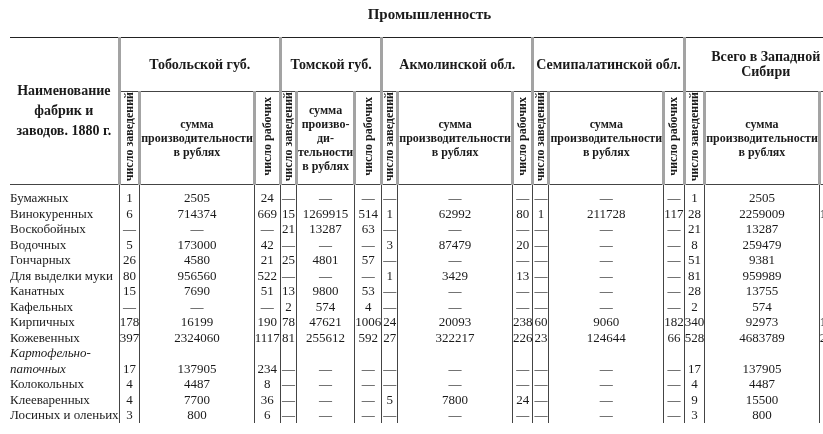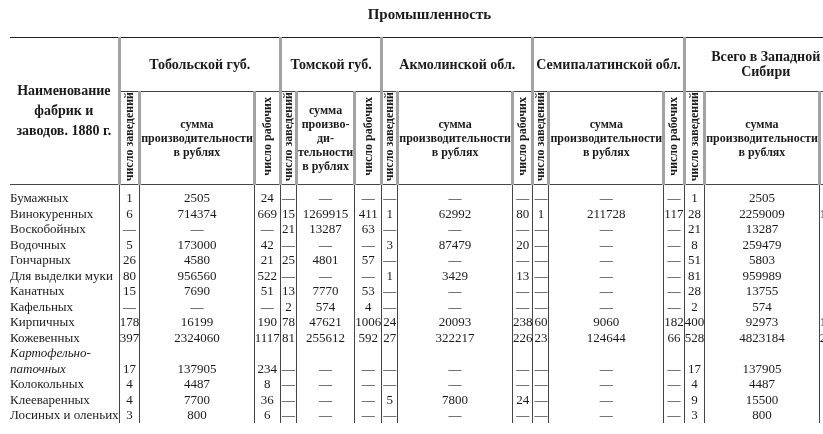--- a/index.html
+++ b/index.html
@@ -90,21 +90,21 @@
         <td>2505</td>
         <td>24</td>
       </tr>
       <tr>
         <td class="name">Винокуренных</td>
         <td>6</td>
         <td>714374</td>
         <td>669</td>
         <td>15</td>
         <td>1269915</td>
-        <td>411</td>
+        <td>514</td>
         <td>1</td>
         <td>62992</td>
         <td>80</td>
         <td>1</td>
         <td>211728</td>
         <td>117</td>
         <td>28</td>
         <td>2259009</td>
         <td>1210</td>
       </tr>
@@ -152,21 +152,21 @@
         <td>25</td>
         <td>4801</td>
         <td>57</td>
         <td>—</td>
         <td>—</td>
         <td>—</td>
         <td>—</td>
         <td>—</td>
         <td>—</td>
         <td>51</td>
-        <td>5803</td>
+        <td>9381</td>
         <td>102</td>
       </tr>
       <tr>
         <td class="name">Для выделки муки</td>
         <td>80</td>
         <td>956560</td>
         <td>522</td>
         <td>—</td>
         <td>—</td>
         <td>—</td>
@@ -179,21 +179,21 @@
         <td>81</td>
         <td>959989</td>
         <td>535</td>
       </tr>
       <tr>
         <td class="name">Канатных</td>
         <td>15</td>
         <td>7690</td>
         <td>51</td>
         <td>13</td>
-        <td>7770</td>
+        <td>9800</td>
         <td>53</td>
         <td>—</td>
         <td>—</td>
         <td>—</td>
         <td>—</td>
         <td>—</td>
         <td>—</td>
         <td>28</td>
         <td>13755</td>
         <td>104</td>
@@ -223,40 +223,40 @@
         <td>190</td>
         <td>78</td>
         <td>47621</td>
         <td>1006</td>
         <td>24</td>
         <td>20093</td>
         <td>238</td>
         <td>60</td>
         <td>9060</td>
         <td>182</td>
-        <td>400</td>
+        <td>340</td>
         <td>92973</td>
         <td>1361</td>
       </tr>
       <tr>
         <td class="name">Кожевенных</td>
         <td>397</td>
         <td>2324060</td>
         <td>1117</td>
         <td>81</td>
         <td>255612</td>
         <td>592</td>
         <td>27</td>
         <td>322217</td>
         <td>226</td>
         <td>23</td>
         <td>124644</td>
         <td>66</td>
         <td>528</td>
-        <td>4823184</td>
+        <td>4683789</td>
         <td>2001</td>
       </tr>
       <tr class="tall">
         <td class="name">
           <div>Картофельно-</div>
           <div>паточных</div>
         </td>
         <td>17</td>
         <td>137905</td>
         <td>234</td>

